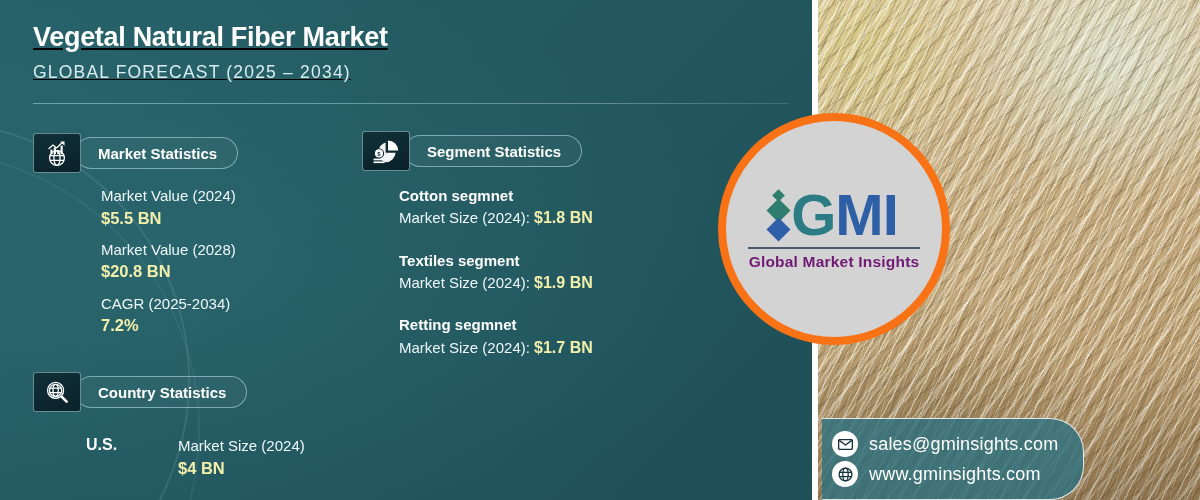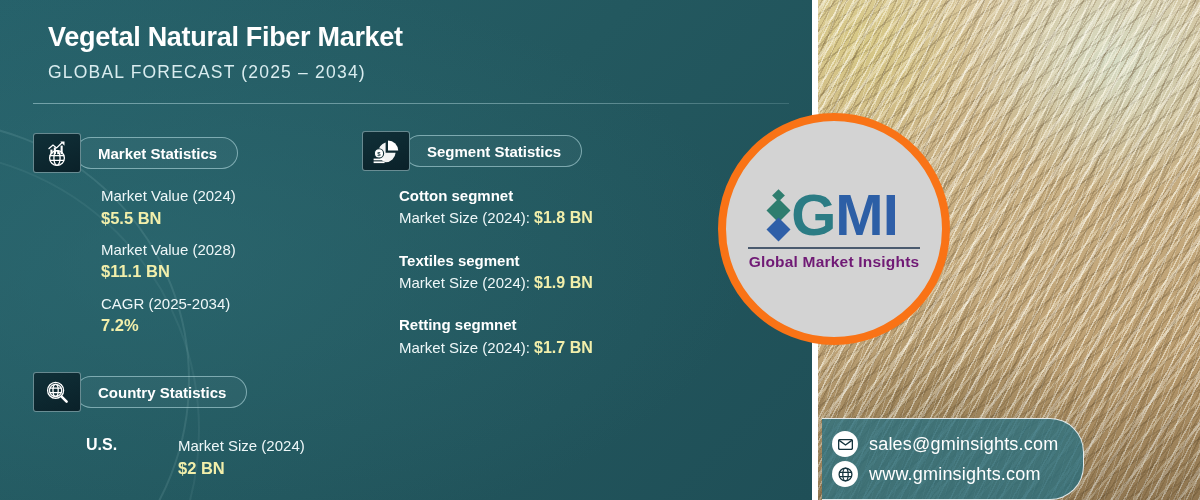--- a/index.html
+++ b/index.html
@@ -34,21 +34,21 @@
     border:2px solid rgba(175,215,220,.13);
     pointer-events:none;
   }
   .arc-deco.two {
     left:-360px; top:150px;
     width:560px; height:560px;
     border-color:rgba(175,215,220,.08);
   }
 
   
-  .header { position:absolute; left:48px; top:22px; width:760px; }
+  .header { position:absolute; left:33px; top:22px; width:760px;text-decoration:underline; }
   .main-title {
     font-size:27px; font-weight:bold; color:#ffffff;
     letter-spacing:-.3px; line-height:1.15;
   }
   .sub-title {
     margin-top:9px;
     font-size:17.5px; color:#d9ecef;
     letter-spacing:1.2px; font-weight:400;
   }
   .divider {
@@ -265,21 +265,21 @@
     </div>
   </div>
 
   <div class="stat-block" style="left:101px; top:186px;">
     <div class="stat-row">
       <div class="stat-label">Market Value (2024)</div>
       <div class="stat-value">$5.5 BN</div>
     </div>
     <div class="stat-row">
       <div class="stat-label">Market Value (2028)</div>
-      <div class="stat-value">$11.1 BN</div>
+      <div class="stat-value">$20.8 BN</div>
     </div>
     <div class="stat-row">
       <div class="stat-label">CAGR (2025-2034)</div>
       <div class="stat-value">7.2%</div>
     </div>
   </div>
 
   <div class="sec-head" style="left:362px; top:131px;">
     <div class="sec-icon">
       <svg width="30" height="28" viewBox="0 0 30 28">
@@ -338,21 +338,21 @@
     </div>
     <div class="sec-pill">
       <span>Country Statistics</span>
     </div>
   </div>
 
   <div class="country-row">
     <div class="country-name">U.S.</div>
     <div class="country-detail">
       <div class="stat-label">Market Size (2024)</div>
-      <div class="stat-value">$2 BN</div>
+      <div class="stat-value">$4 BN</div>
     </div>
   </div>
 
   <div class="photo-panel">
     <div class="photo-base"></div>
     <div class="fibers"></div>
     <div class="fibers-2"></div>
     <div class="photo-shade"></div>
     <div class="photo-edge"></div>
   </div>

